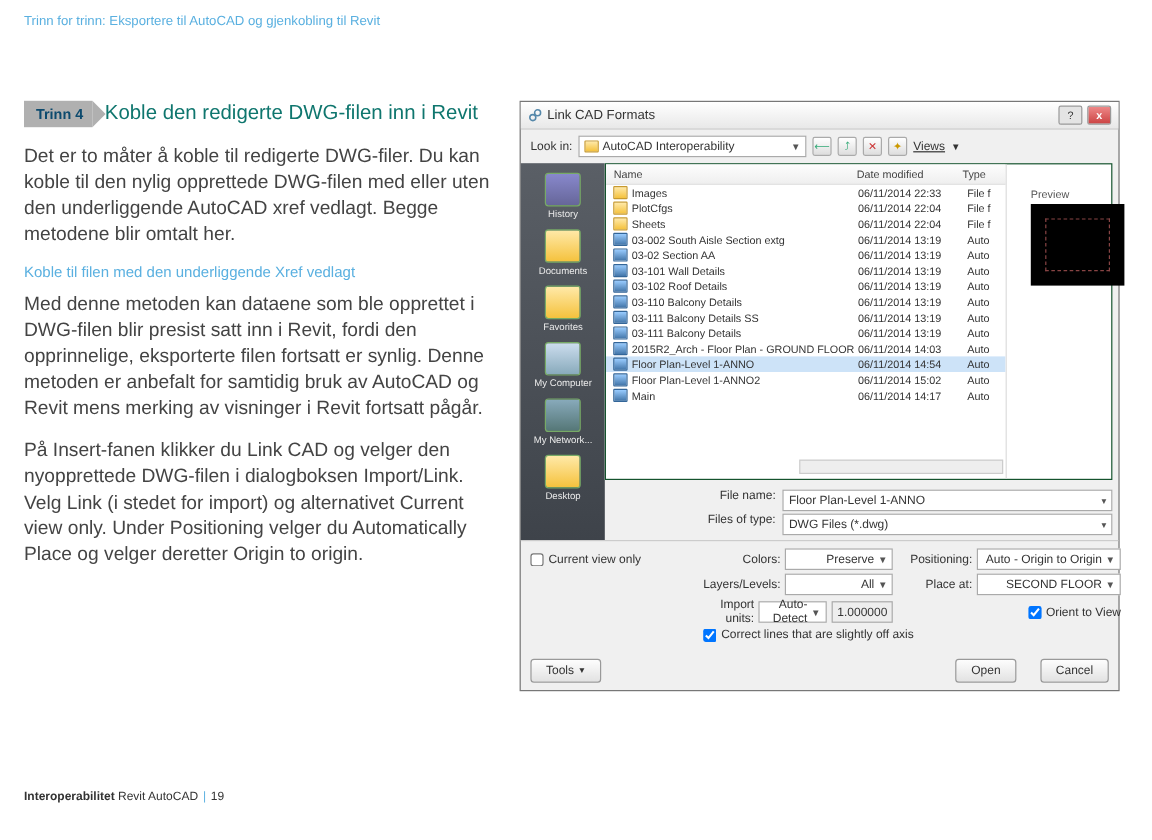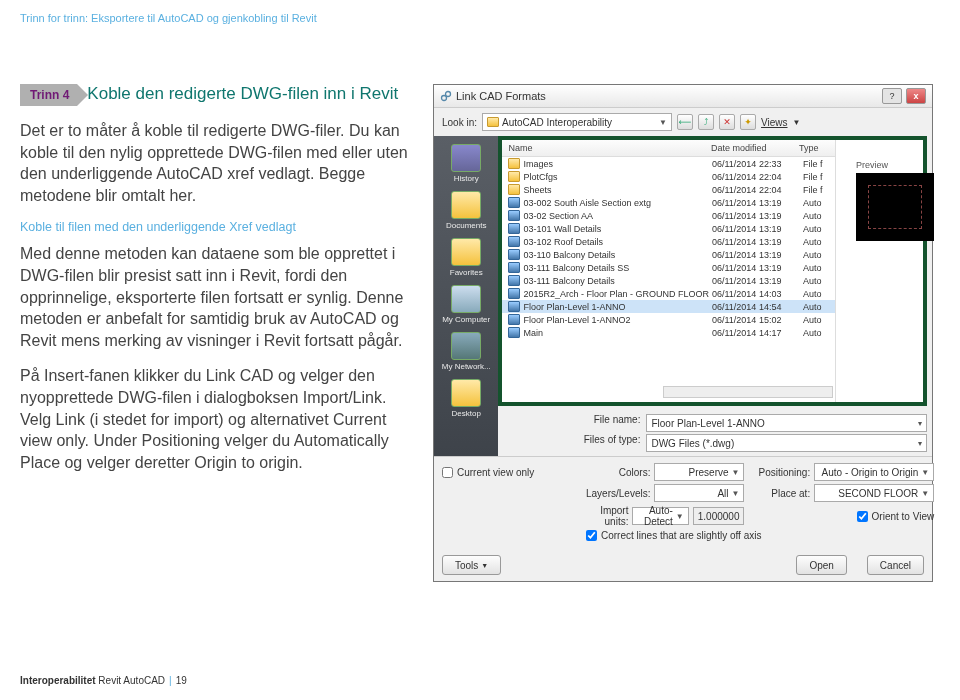--- a/index.html
+++ b/index.html
@@ -2,26 +2,26 @@
 <html><head>
   <meta charset="utf-8">
   <style>
     * { box-sizing: border-box; margin: 0; padding: 0; }
     body { font-family: Arial, Helvetica, sans-serif; width: 960px; height: 700px; background: #fff; position: relative; color: #333; font-size: 11px; }
     .page-header { color: #5ab0e0; font-size: 11px; padding: 12px 20px 0; font-weight: 400; }
     .content { display: flex; padding: 60px 20px 0; gap: 18px; }
     .left-col { width: 395px; flex-shrink: 0; }
     .right-col { flex: 1; }
     .step-badge-row { display: flex; align-items: flex-start; gap: 10px; margin-bottom: 14px; }
-    .step-badge { background: #b0b0b0; color: #701a75; font-size: 12px; font-weight: bold; padding: 4px 8px 4px 10px; position: relative; white-space: nowrap; height: 22px; line-height: 14px; }
+    .step-badge { background: #b0b0b0; color: #0c4a6e; font-size: 12px; font-weight: bold; padding: 4px 8px 4px 10px; position: relative; white-space: nowrap; height: 22px; line-height: 14px; }
     .step-badge::after { content: ''; position: absolute; right: -11px; top: 0; border-left: 11px solid #b0b0b0; border-top: 11px solid transparent; border-bottom: 11px solid transparent; }
     .step-title { color: #0f766e; font-size: 17px; font-weight: 400; line-height: 1.2; }
     .para { color: #444; font-size: 16px; line-height: 1.35; margin-bottom: 14px; }
     .subhead { color: #5ab0e0; font-size: 12.5px; font-weight: 400; margin-bottom: 8px; line-height: 1.2; }
-    .footer { position: absolute; bottom: 14px; left: 20px; font-size: 10px; color: #333; }
+    .footer { position: absolute; bottom: 30px; left: 20px; font-size: 10px; color: #333; }
     .footer .sep { color: #5ab0e0; margin: 0 4px; }
     
     .dialog { border: 1px solid #777; background: #f0f0f0; font-family: "Segoe UI", Tahoma, sans-serif; font-size: 10px; width: 500px; }
     .dlg-title { display: flex; align-items: center; background: linear-gradient(#fff,#e8e8e8); padding: 3px 6px; border-bottom: 1px solid #ccc; gap: 4px; }
     .dlg-title .tt { flex: 1; font-size: 11px; color: #333; }
     .dlg-title .wb { width: 20px; height: 16px; background: #e4e4e4; border: 1px solid #999; border-radius: 2px; text-align: center; font-size: 9px; line-height: 14px; }
     .dlg-title .wb.close { background: linear-gradient(#e88,#c44); color:#fff; font-weight:bold;}
     .dlg-icon-link { width: 12px; height: 12px; display: inline-block; }
     .row1 { display: flex; align-items: center; padding: 5px 8px; gap: 5px; }
     .row1 .lbl { color: #333; font-size: 10px; }
@@ -30,21 +30,21 @@
     .combo .cv { flex: 1; font-size: 10px; }
     .combo .dd { font-size: 8px; color: #555; }
     .toolbar-ic { width: 16px; height: 16px; border: 1px solid #aaa; background: linear-gradient(#fff,#ddd); border-radius: 2px; text-align: center; font-size: 9px; line-height: 14px; }
     .body-row { display: flex; }
     .places { width: 76px; background: linear-gradient(#5a5f66,#3e434a); padding: 5px 0; display: flex; flex-direction: column; gap: 2px; }
     .place { text-align: center; color: #eaeaea; font-size: 8px; padding: 3px 0; }
     .place .pic { width: 30px; height: 28px; margin: 0 auto 2px; background: linear-gradient(#ffe9a8,#f5c23d); border-radius: 3px; border:1px solid #7a6;}
     .place.hist .pic { background: linear-gradient(#88c,#669); }
     .place.net .pic { background: linear-gradient(#8ab,#577); }
     .place.comp .pic { background: linear-gradient(#cde,#8ab); }
-    .filepane { flex: 1; background: #fff; border: 4px solid #14532d; margin: 0 5px 4px 0; display: flex; }
+    .filepane { flex: 1; background: #fff; border: 1px solid #14532d; margin: 0 5px 4px 0; display: flex; }
     .filelist { flex: 1; }
     .fl-head { display: flex; padding: 3px 6px; font-size: 9px; color: #444; border-bottom: 1px solid #ddd; background: linear-gradient(#fdfdfd,#efefef); }
     .fl-head .c1 { flex: 1; } .fl-head .c2 { width: 88px; } .fl-head .c3 { width: 30px; }
     .fl-rows { height: 245px; overflow: hidden; }
     .fl-row { display: flex; padding: 1px 6px; font-size: 9px; align-items: center; gap: 3px; }
     .fl-row.sel { background: #cde3f8; }
     .fic { width: 12px; height: 11px; display: inline-block; flex-shrink:0;}
     .fic.folder { background: linear-gradient(#ffe9a8,#f5c23d); border: 1px solid #c89a2e; border-radius: 1px; }
     .fic.dwg { background: linear-gradient(#9cf,#47a); border: 1px solid #369; border-radius: 1px; }
     .fl-row .c1 { flex: 1; white-space: nowrap; overflow:hidden; } .fl-row .c2 { width: 88px; } .fl-row .c3 { width: 26px; }

